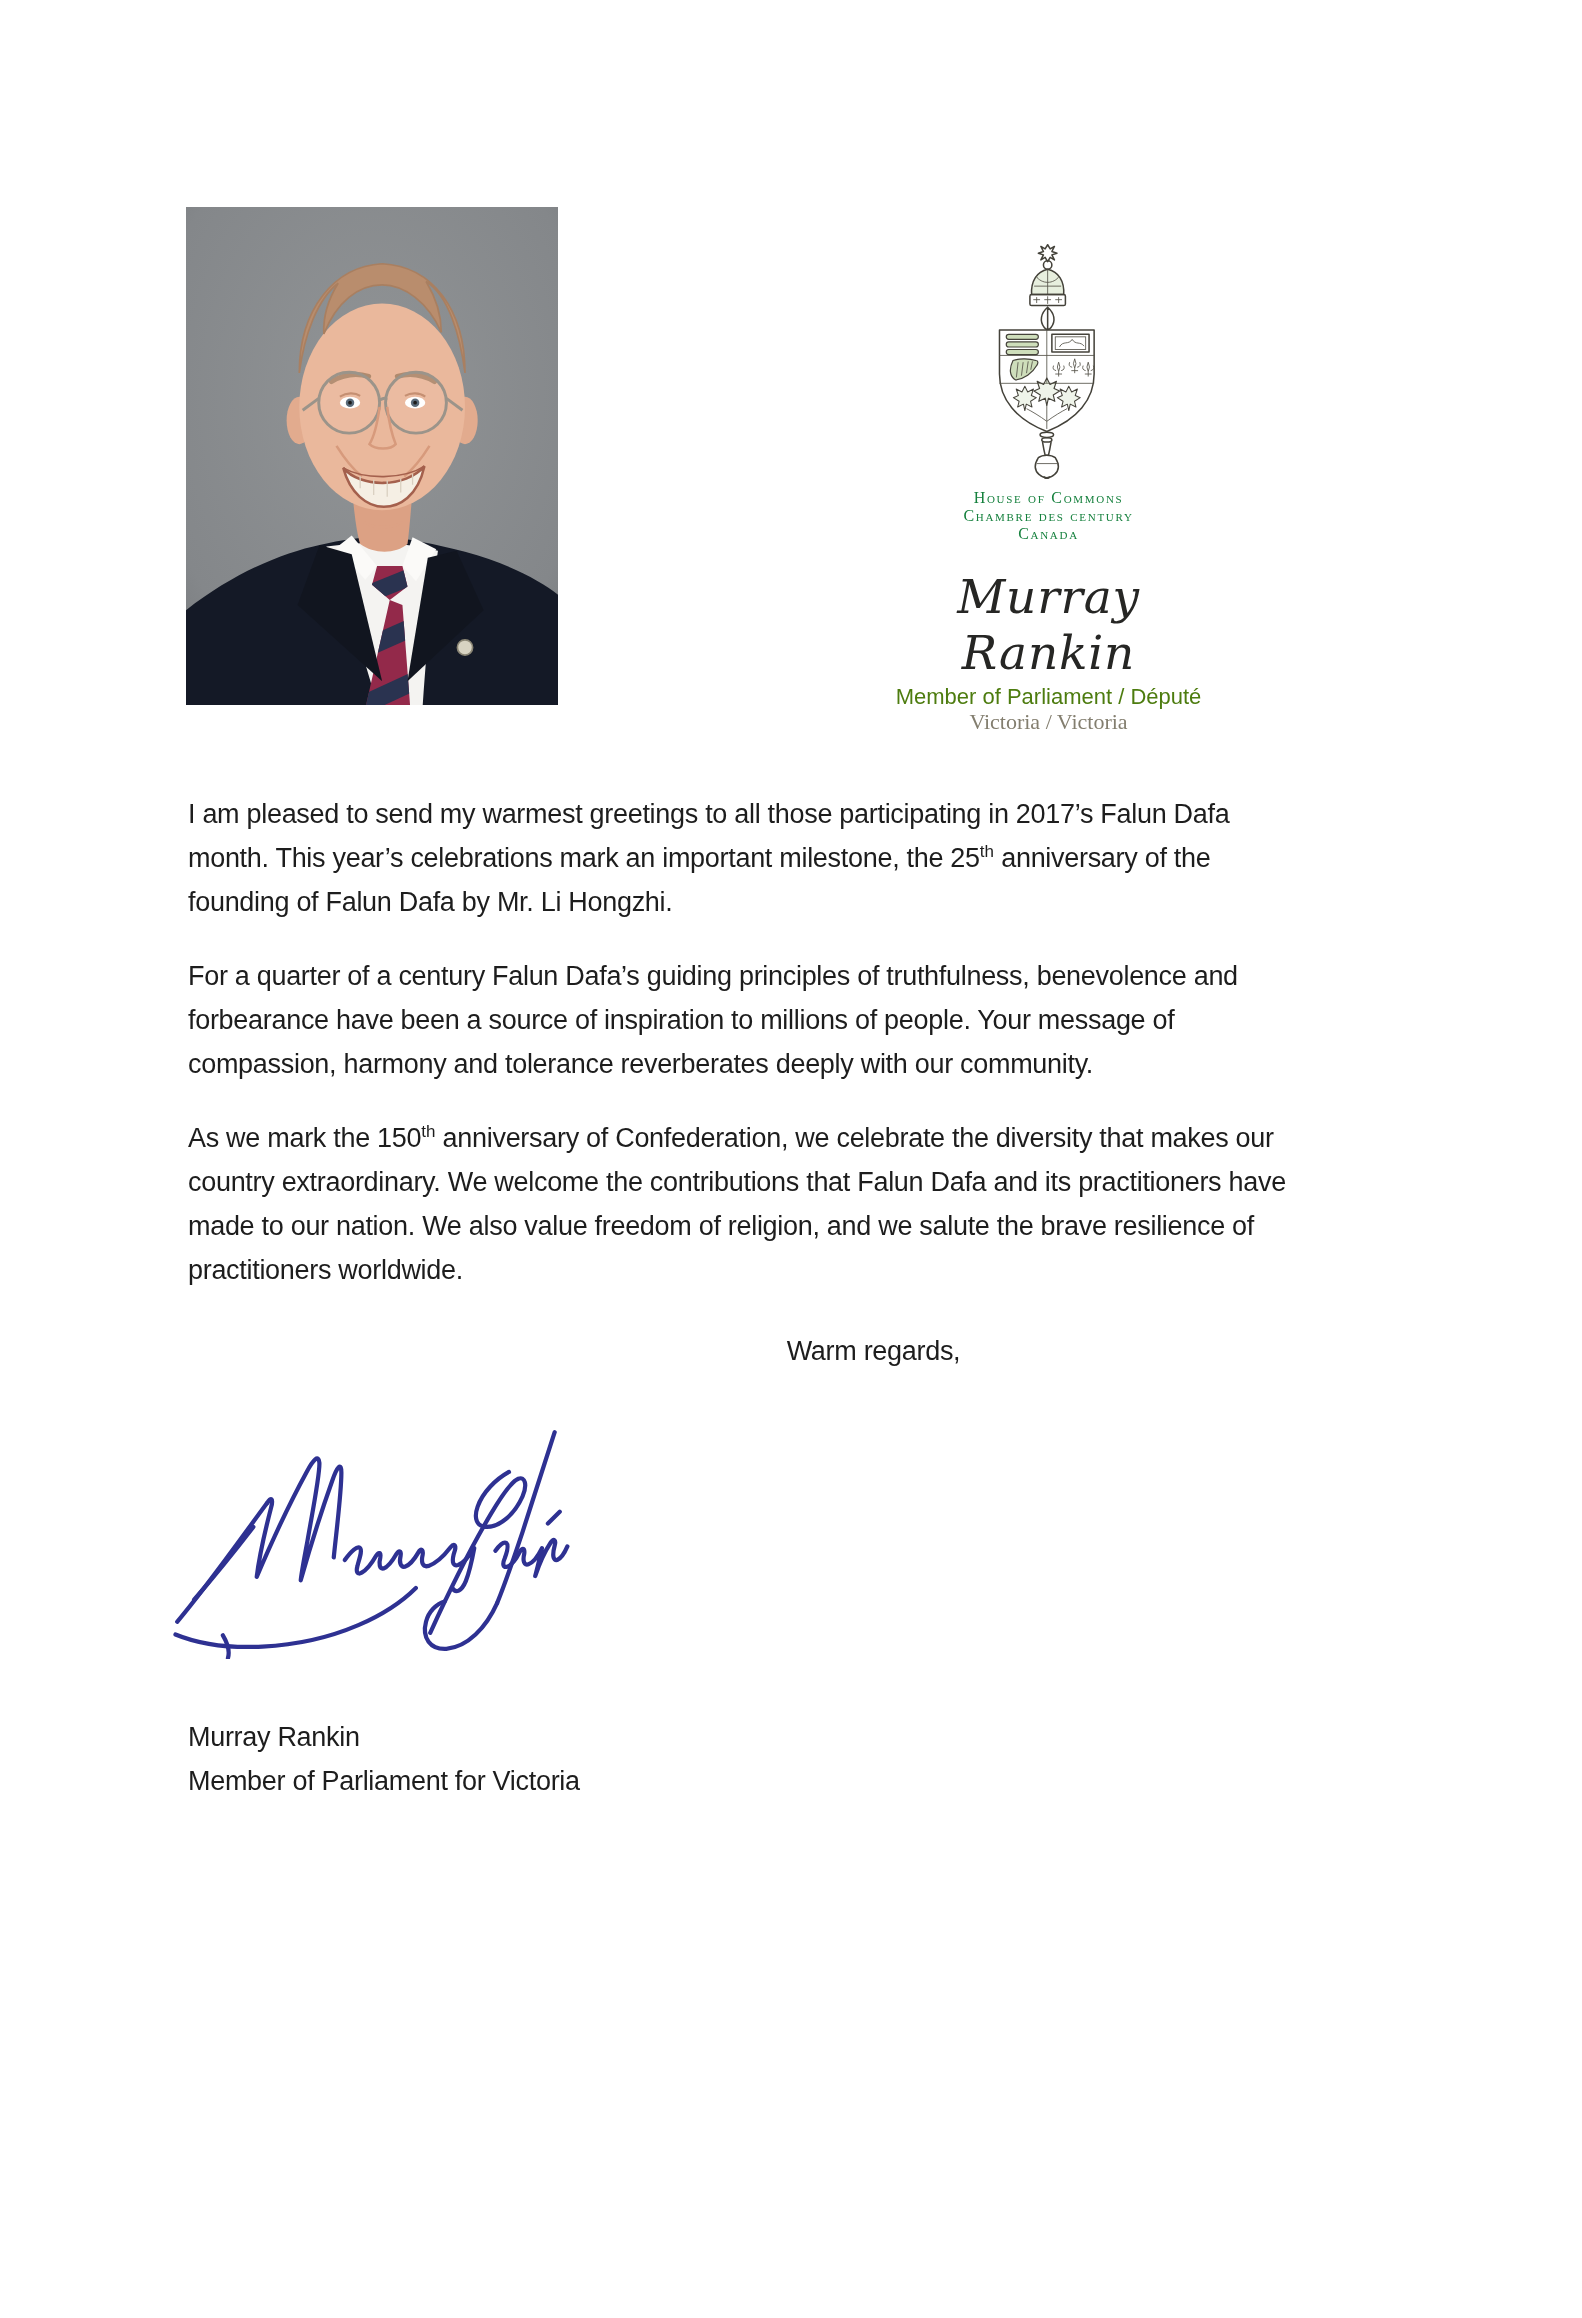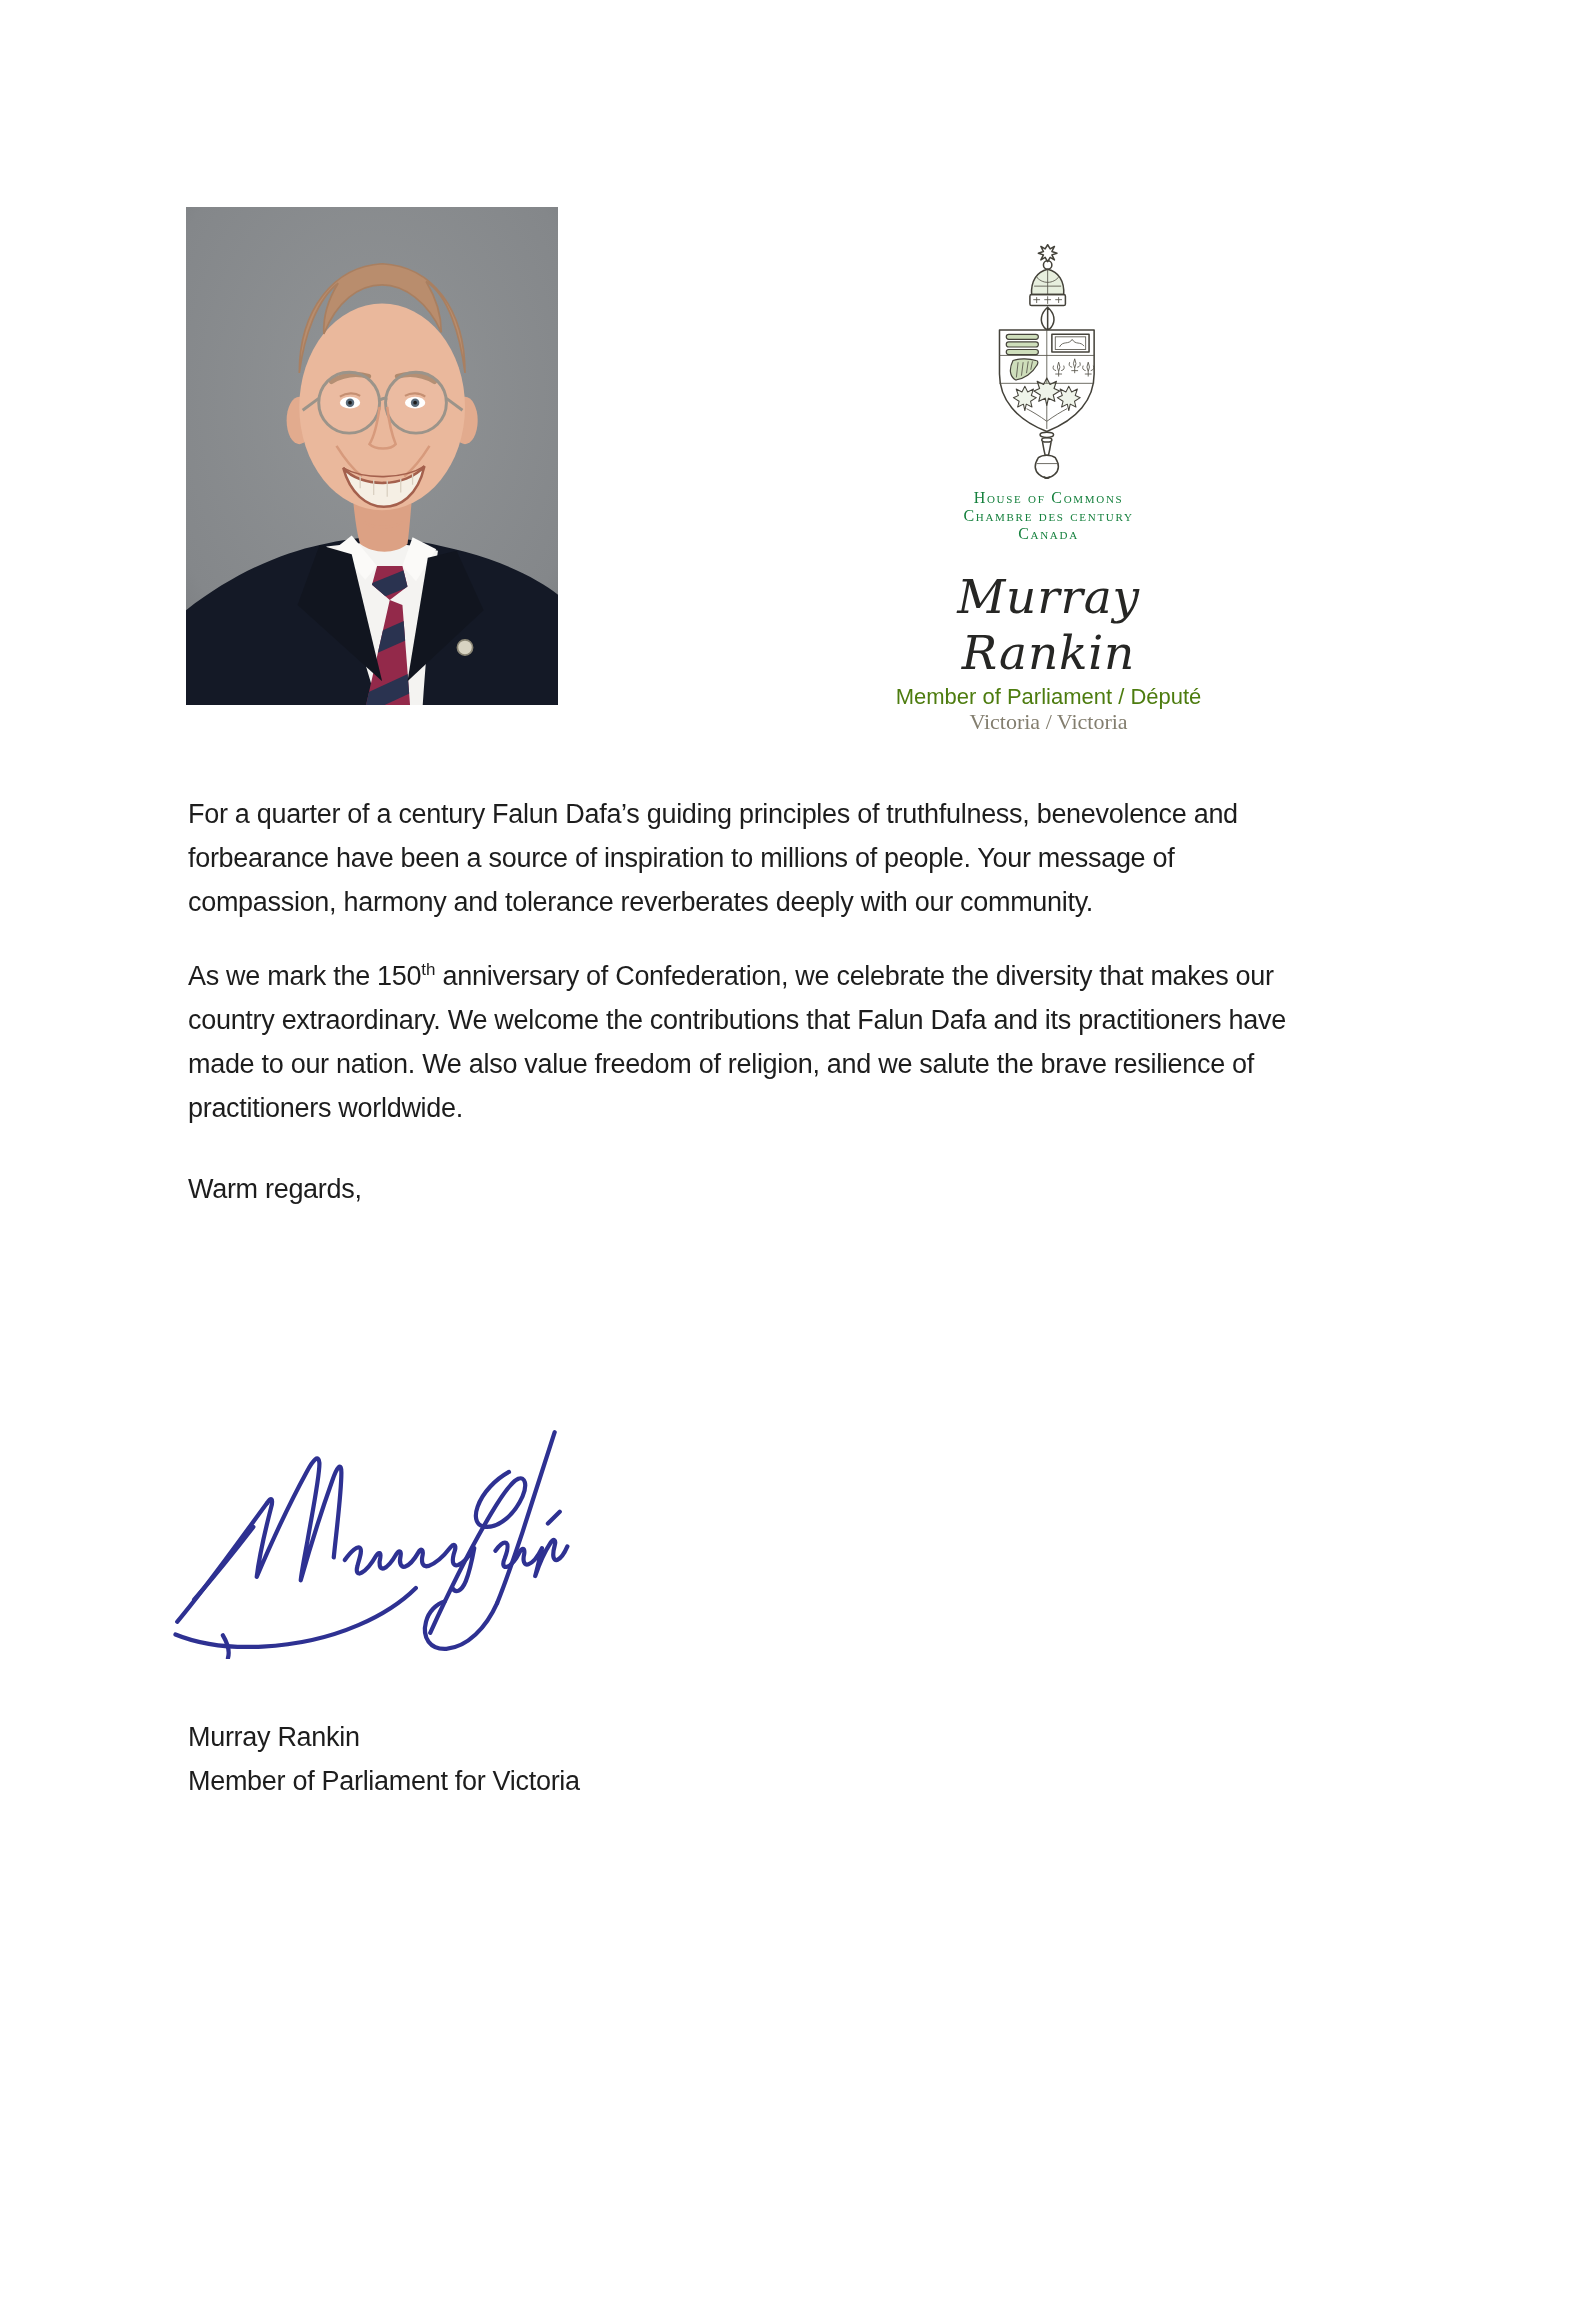--- a/index.html
+++ b/index.html
@@ -19,21 +19,21 @@
              font-size:47px;line-height:56px;color:#262624;letter-spacing:0.8px;}
   .mp-title{margin-top:3.4px;font-family:Liberation Sans, sans-serif;font-size:22px;line-height:25.4px;color:#4d7c0f;}
   .mp-riding{font-family:Liberation Serif, serif;font-size:22px;line-height:25.4px;color:#837e6f;}
 
   
   .body-col{position:absolute;left:188px;top:792px;width:1371px;
             font-size:27px;line-height:44px;letter-spacing:-0.3px;color:#1d1d1d;}
   .para{margin:0;white-space:pre-line;}
   .para + .para{margin-top:30px;}
   .para sup{font-size:17px;line-height:0;vertical-align:super;letter-spacing:0;}
-  .closing{margin:37px 0 9px 0;}
+  .closing{margin:37px 0 9px 0;text-align:center;}
 
   
   .signature{position:absolute;left:172px;top:1422px;width:398px;height:237px;color:#2e3192;}
   .signature path{fill:none;stroke:currentColor;stroke-width:5;stroke-linecap:round;stroke-linejoin:round;}
 
   
   .signoff{position:absolute;left:188px;top:1715px;font-size:27px;line-height:44px;letter-spacing:-0.3px;color:#1d1d1d;}
 
   
   .crest .ln{fill:none;stroke:#44423a;stroke-width:1.8;stroke-linecap:round;stroke-linejoin:round;}
@@ -175,20 +175,23 @@
     <div class="hoc-line hoc-first">House of Commons</div>
     <div class="hoc-line">Chambre des century</div>
     <div class="hoc-line">Canada</div>
     <div class="mp-script">Murray Rankin</div>
     <div class="mp-title">Member of Parliament / Député</div>
     <div class="mp-riding">Victoria / Victoria</div>
   </div>
 
   <div class="body-col">
     <div id="paragraphs">
+        <p class="para">I am pleased to send my warmest greetings to all those participating in 2017’s Falun Dafa
+month. This year’s celebrations mark an important milestone, the 25<sup>th</sup> anniversary of the
+founding of Falun Dafa by Mr. Li Hongzhi.</p>
         <p class="para">For a quarter of a century Falun Dafa’s guiding principles of truthfulness, benevolence and
 forbearance have been a source of inspiration to millions of people. Your message of
 compassion, harmony and tolerance reverberates deeply with our community.</p>
         <p class="para">As we mark the 150<sup>th</sup> anniversary of Confederation, we celebrate the diversity that makes our
 country extraordinary. We welcome the contributions that Falun Dafa and its practitioners have
 made to our nation. We also value freedom of religion, and we salute the brave resilience of
 practitioners worldwide.</p>
       </div>
     <p class="closing">Warm regards,</p>
   </div>

